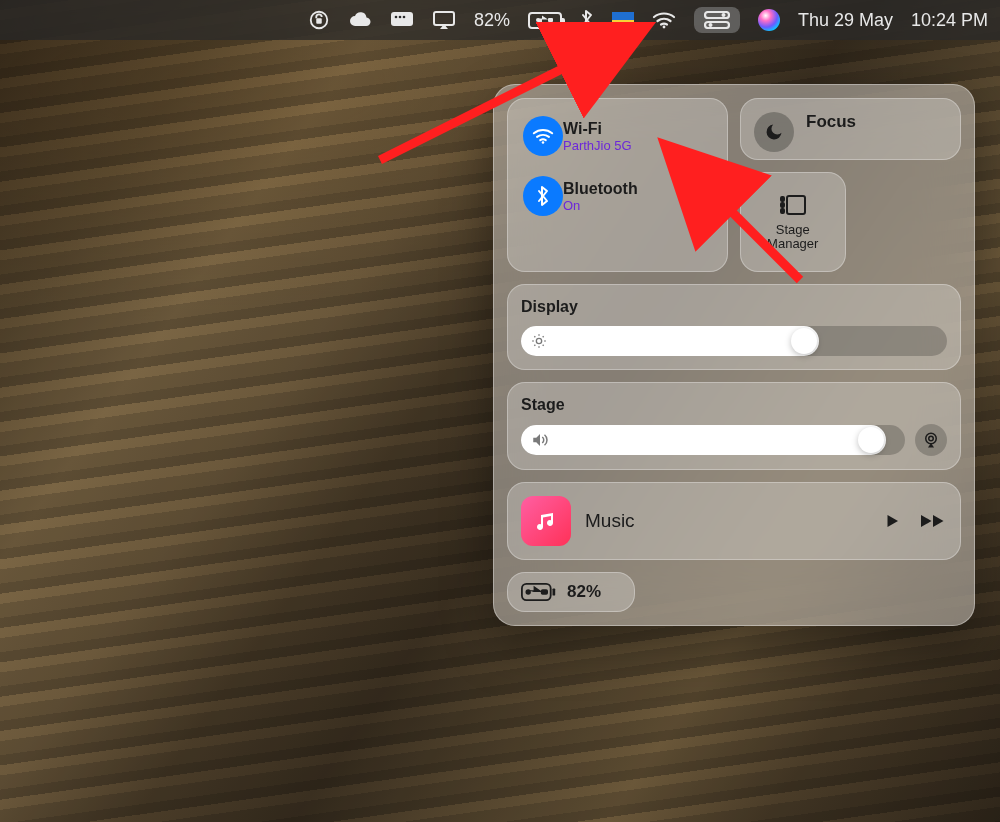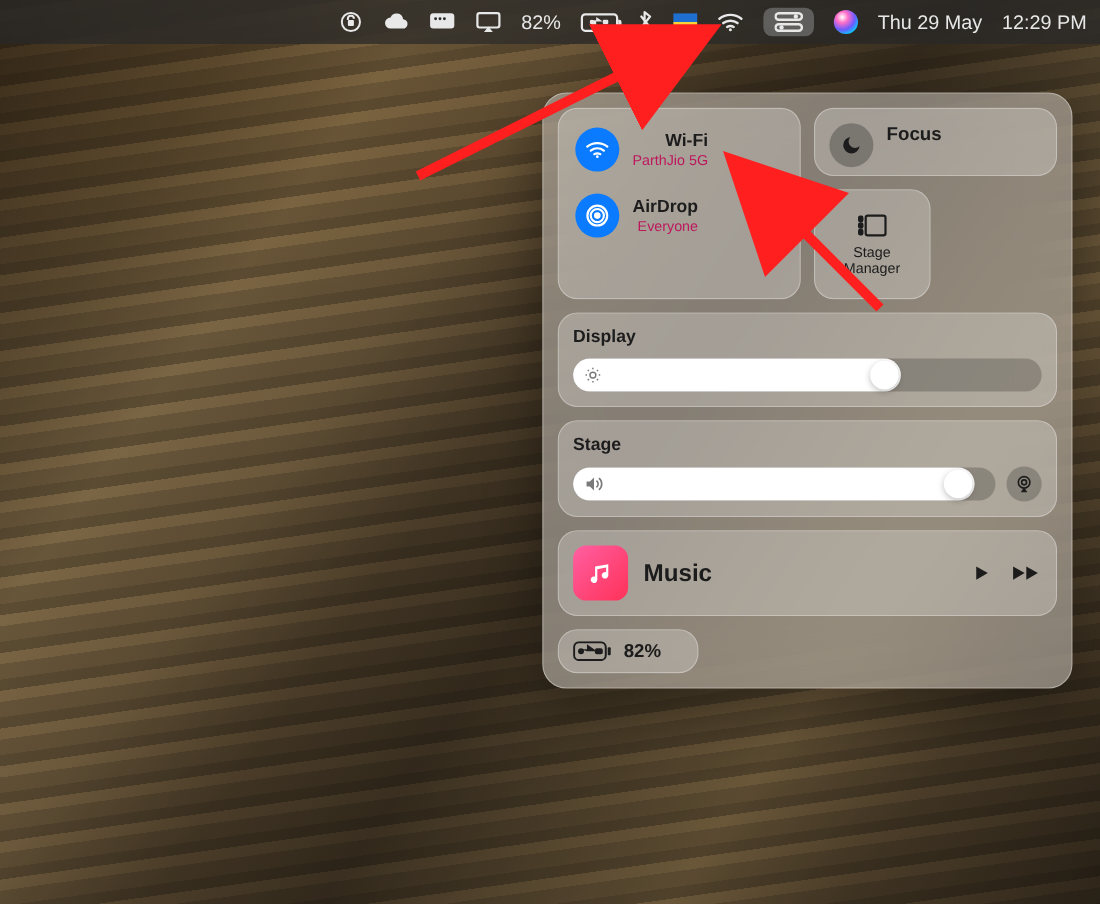--- a/index.html
+++ b/index.html
@@ -57,27 +57,27 @@
     color: #1c1c1c;
   }
   .module {
     background: rgba(255,255,255,0.25);
     border-radius: 18px;
     box-shadow: inset 0 0 0 1px rgba(255,255,255,0.3);
     padding: 14px;
   }
 
   .conn { grid-column: 1; grid-row: 1 / span 2; display:flex; flex-direction:column; gap:20px; padding:18px 16px;}
-  .conn-row { display:flex; align-items:center; gap:12px; cursor:default;text-align:right; }
+  .conn-row { display:flex; align-items:center; gap:0; cursor:default; }
   .conn-row .blob {
     width: 40px; height: 40px; border-radius: 50%; background:#0a7aff; color:#fff;
     display:flex; align-items:center; justify-content:center;
   }
   .conn-row .labels .t { font-weight:600; font-size:16px; }
-  .conn-row .labels .s { font-size:13px; color:#be185d; }
+  .conn-row .labels .s { font-size:13px; color:#6d28d9; }
 
   .focus { grid-column:2; grid-row:1; display:flex; align-items:flex-start; gap:12px; height:62px;}
   .focus .blob { width:40px; height:40px; border-radius:50%; background:rgba(0,0,0,0.25); display:flex; align-items:center; justify-content:center;}
   .focus .t { font-weight:600; font-size:17px; }
 
   .pair { grid-column:2; grid-row:2; display:grid; grid-template-columns:1fr 1fr; gap:10px; padding:0; background:none; box-shadow:none;}
   .pair .module { display:flex; flex-direction:column; align-items:center; justify-content:center; gap:6px; height:100px; text-align:center;}
   .pair .module .lbl { font-size:13px; line-height:1.1; }
 
   .slider-module { grid-column:1 / span 2; }
@@ -97,21 +97,21 @@
   .airplay-out{
     width:32px;height:32px;border-radius:50%;background:rgba(0,0,0,0.20);display:flex;align-items:center;justify-content:center;
   }
 
   .nowplaying { grid-column:1 / span 2; display:flex; align-items:center; gap:14px;}
   .nowplaying .art{
     width:50px;height:50px;border-radius:12px;
     background:linear-gradient(135deg,#ff5fa2,#ff3158);
     display:flex;align-items:center;justify-content:center;color:#fff;
   }
-  .nowplaying .title{font-weight:700;font-size:22px;flex:1;}
+  .nowplaying .title{font-weight:400;font-size:19px;flex:1;}
   .nowplaying .controls{display:flex;gap:18px;color:#1c1c1c;font-size:20px;}
 
   .battery-module { grid-column:1; width:128px; display:flex; align-items:center; gap:10px; padding:10px 14px;}
   .battery-module .txt{font-weight:600; font-size:17px;}
 
   
   .arrow {
     position:absolute; pointer-events:none;
   }
 
@@ -181,21 +181,21 @@
   <span class="icon cc-btn">
     <svg width="26" height="18" viewBox="0 0 26 18" fill="none" stroke="#e8e8e8" stroke-width="2.2">
         <rect x="1" y="1" width="24" height="6" rx="3"></rect>
         <circle cx="19.5" cy="4" r="2" fill="#e8e8e8" stroke="none"></circle>
         <rect x="1" y="11" width="24" height="6" rx="3"></rect>
         <circle cx="6.5" cy="14" r="2" fill="#e8e8e8" stroke="none"></circle>
       </svg>
   </span>
   <span class="siri"></span>
   <span class="txt">Thu 29 May</span>
-  <span class="txt">12:29 PM</span>
+  <span class="txt">10:24 PM</span>
 </div>
 
 <div class="cc">
 
   <div class="module conn">
     <div class="conn-row">
       <div class="blob">
         <svg width="22" height="18" viewBox="0 0 24 18" fill="none" stroke="#fff" stroke-width="2.2" stroke-linecap="round">
             <path d="M2 6a16 16 0 0 1 20 0"></path>
             <path d="M5.5 10a11 11 0 0 1 13 0"></path>
@@ -203,29 +203,27 @@
             <circle cx="12" cy="16" r="1.4" fill="#fff" stroke="none"></circle>
           </svg>
       </div>
       <div class="labels">
         <div class="t">Wi-Fi</div>
         <div class="s">ParthJio 5G</div>
       </div>
     </div>
     <div class="conn-row">
       <div class="blob">
-        <svg width="24" height="24" viewBox="0 0 24 24" fill="none" stroke="#fff" stroke-width="2">
-            <circle cx="12" cy="12" r="3" fill="#fff" stroke="none"></circle>
-            <circle cx="12" cy="12" r="6"></circle>
-            <circle cx="12" cy="12" r="9"></circle>
+        <svg width="14" height="22" viewBox="0 0 14 22" fill="none" stroke="#fff" stroke-width="2" stroke-linejoin="round" stroke-linecap="round">
+            <path d="M3 6l8 10-5 4V2l5 4-8 10"></path>
           </svg>
       </div>
       <div class="labels">
-        <div class="t">AirDrop</div>
-        <div class="s">Everyone</div>
+        <div class="t">Bluetooth</div>
+        <div class="s">On</div>
       </div>
     </div>
   </div>
 
   <div class="module focus">
     <div class="blob">
       <svg width="20" height="20" viewBox="0 0 24 24" fill="#1c1c1c">
           <path d="M21 13A9 9 0 1 1 11 3a7 7 0 0 0 10 10z"></path>
         </svg>
     </div>

